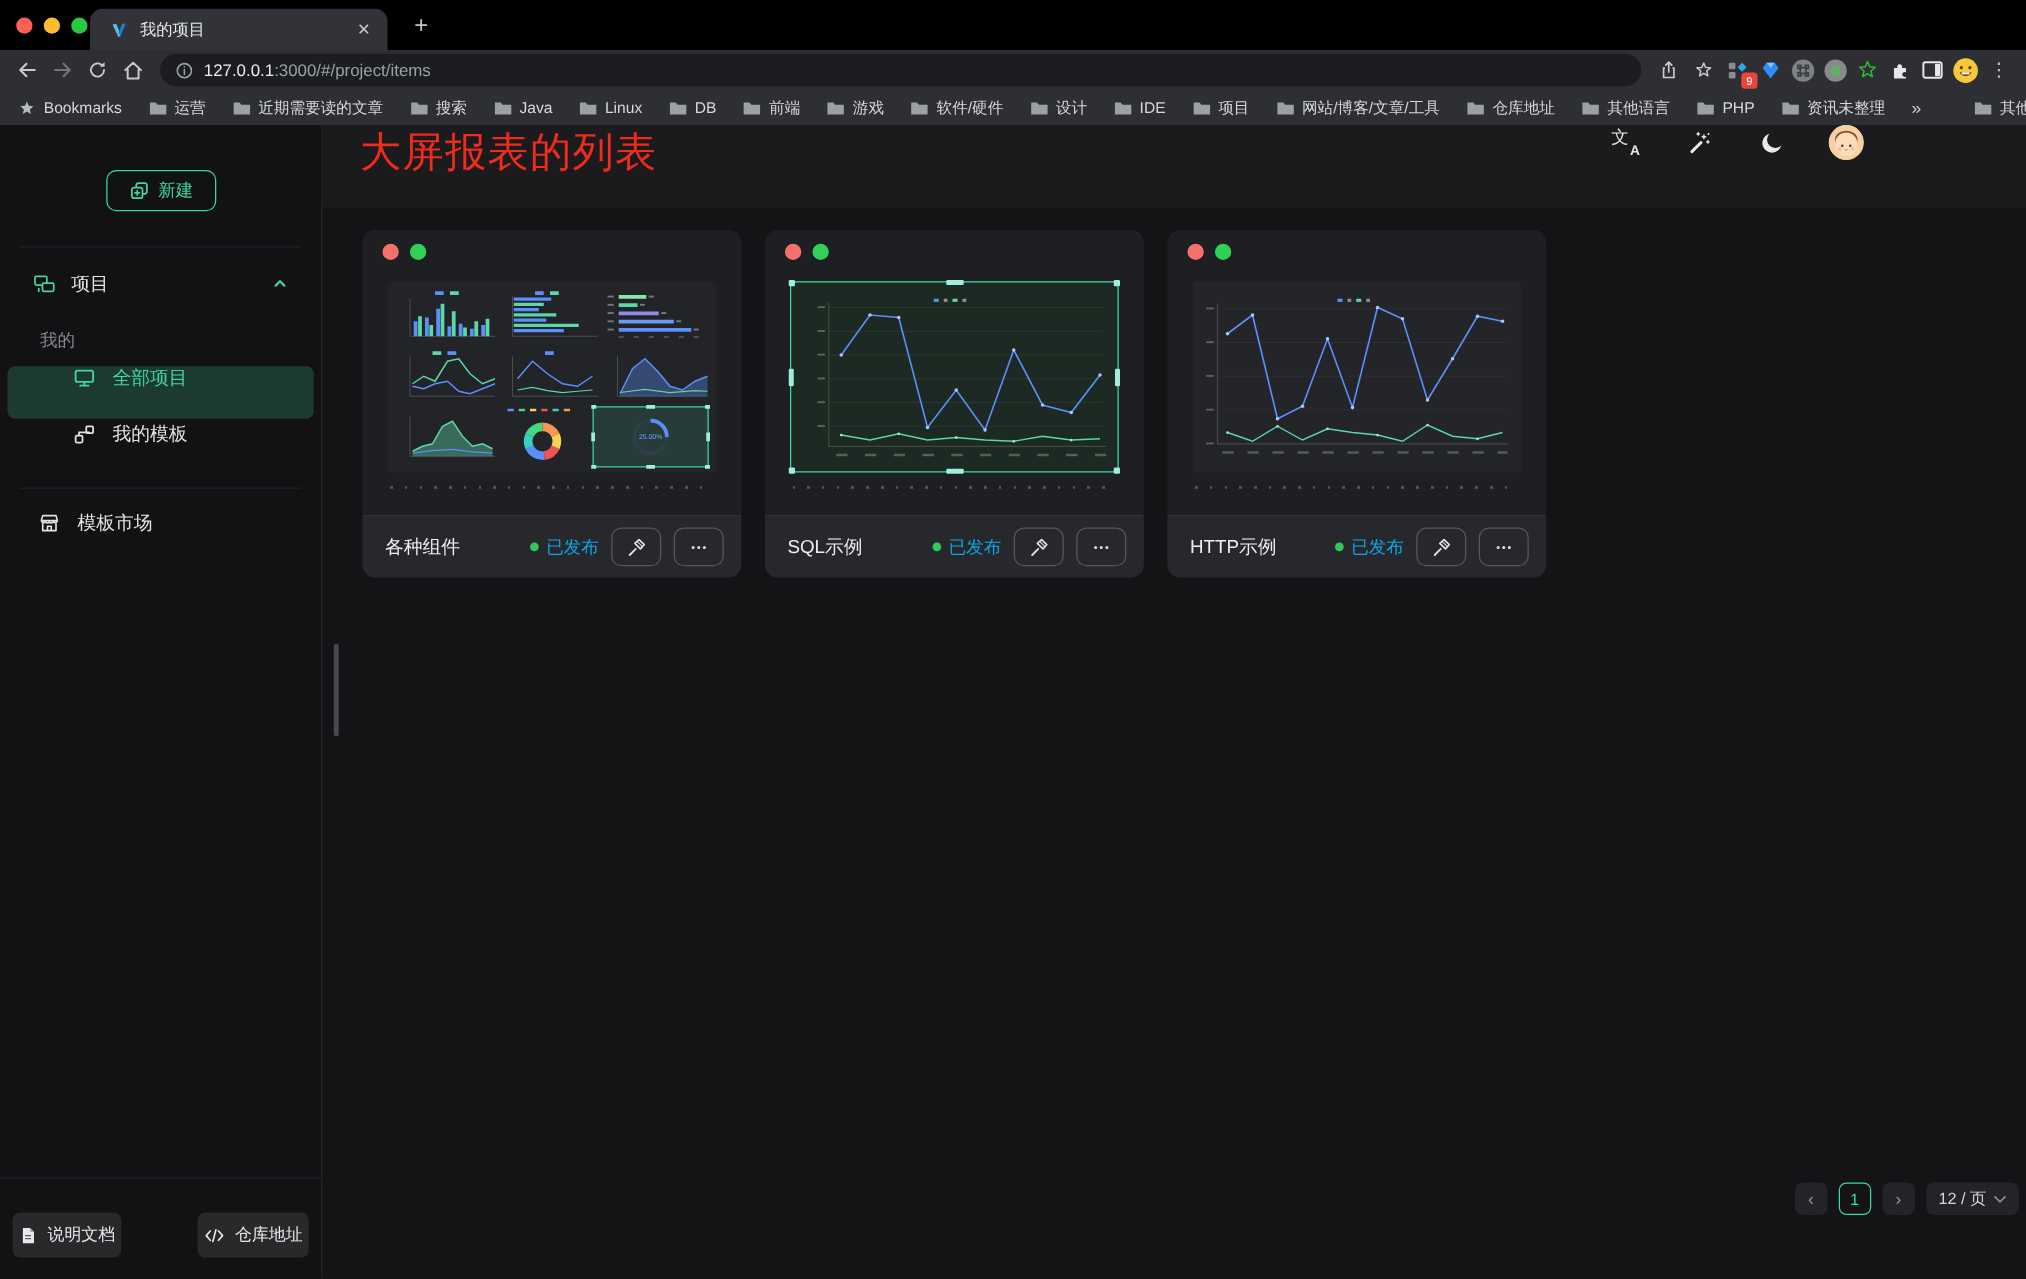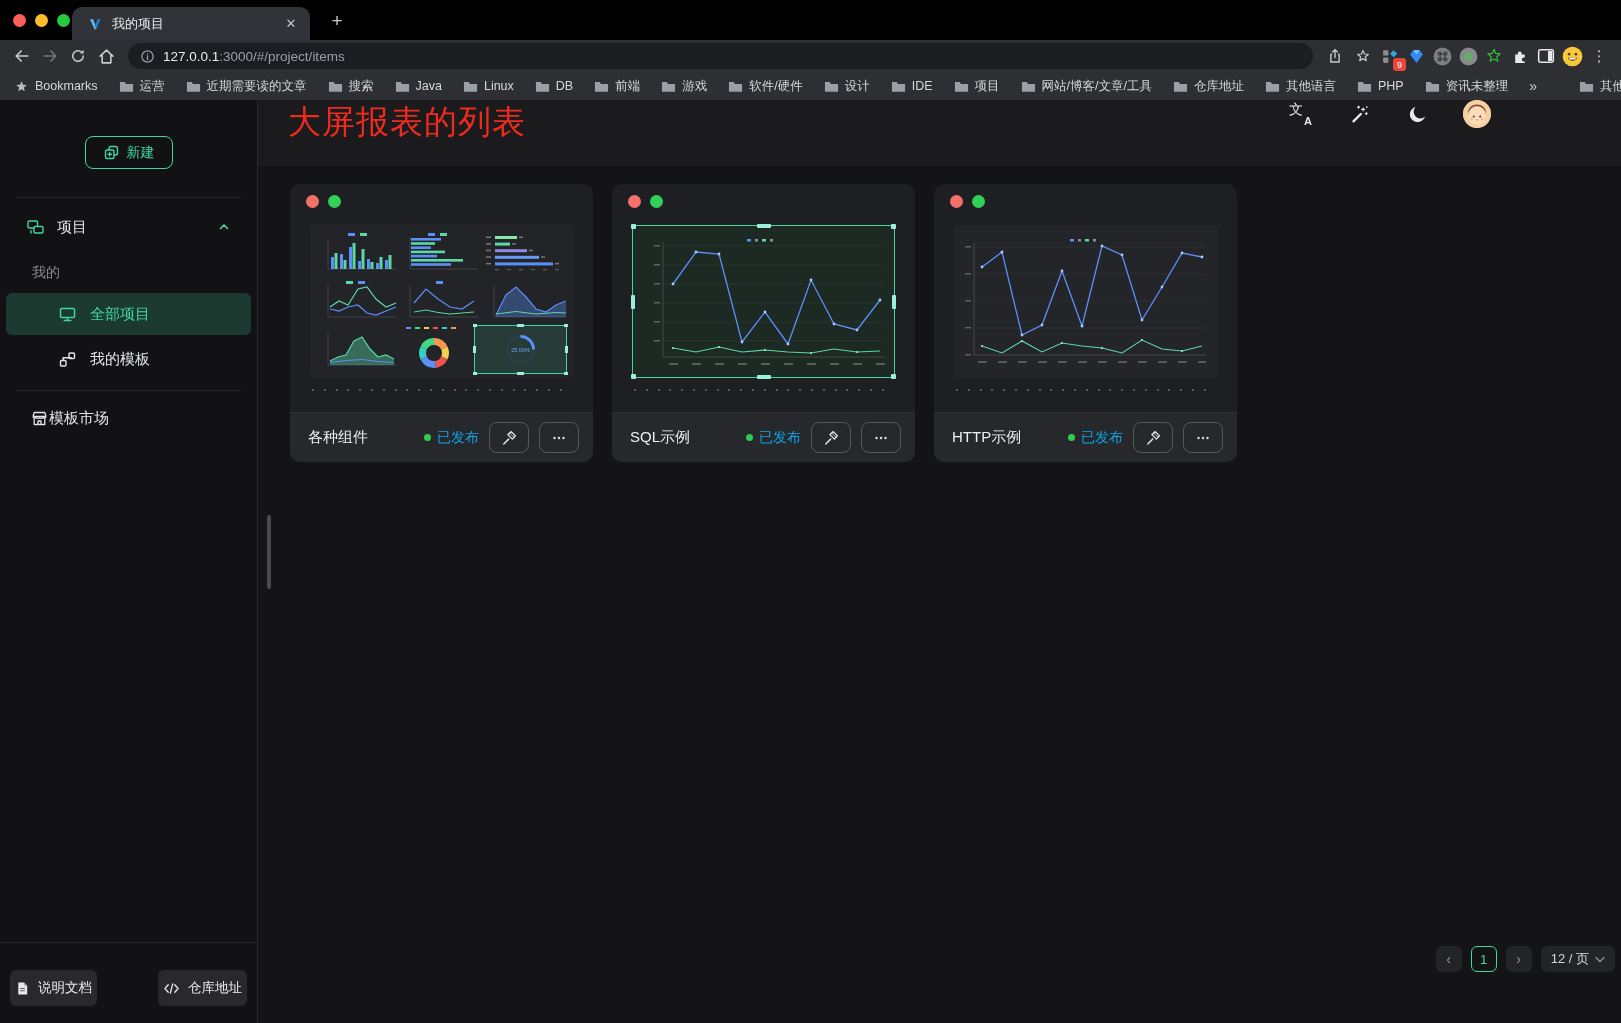--- a/index.html
+++ b/index.html
@@ -28,23 +28,23 @@
   .bm-overflow{margin-left:auto;color:#cfd1d4;font-size:14px}
   .bm-sep{width:1px;height:16px;background:#55565a}
   
   .app{display:flex;height:923px}
   .sidebar{width:258px;min-width:258px;background:#121214;border-right:1px solid #28292d;position:relative}
   .new-btn{width:88px;height:33px;margin:36px auto 0;border:1px solid #3fd6a3;border-radius:8px;color:#3fd6a3;display:flex;align-items:center;justify-content:center;gap:7px;font-size:14px;cursor:pointer}
   .sb-div{border-top:1px solid #232327;margin:28px 16px 0}
   .sb-group{display:flex;align-items:center;height:58px;padding:0 26px;gap:12px;color:#e3e4e6;font-size:15px}
   .sb-chev{margin-left:auto}
   .sb-sub{padding-left:32px;color:#87898c;font-size:14px;height:34px;display:flex;align-items:center}
-  .sb-item{height:42px;margin:3px 6px;border-radius:6px;display:flex;align-items:center;gap:13px;padding-left:52px;color:#e3e4e6;font-size:15px;cursor:pointer}
+  .sb-item{height:42px;margin:3px 6px;border-radius:6px;display:flex;gap:13px;padding-left:52px;color:#e3e4e6;font-size:15px;cursor:pointer}
   .sb-item.sel{background:#1c3a30;color:#3fd6a3}
-  .market{display:flex;align-items:center;height:54px;padding:0 30px;color:#e3e4e6;font-size:15px}
+  .market{display:flex;align-items:center;gap:13px;height:54px;padding:0 30px;color:#e3e4e6;font-size:15px}
   .sb-fdiv{position:absolute;left:0;right:0;bottom:80px;border-top:1px solid #232327}
   .sb-footer{position:absolute;left:10px;right:10px;bottom:17px;display:flex;justify-content:space-between}
   .sb-btn{height:36px;background:#29292c;border-radius:6px;display:flex;align-items:center;gap:8px;padding:0 5px;color:#e8e9eb;font-size:13.5px;cursor:pointer}
   
   .main{flex:1;position:relative;background:#141417;min-width:0}
   .main-header{height:66px;background:#1b1b1e;display:flex;align-items:flex-start;padding:0 30px}
   .page-title{font-size:33px;color:#ee2b1c;font-weight:400;letter-spacing:1px}
   .header-icons{margin-left:auto;display:flex;align-items:center;gap:34px;margin-right:100px}
   .hicon{width:24px;height:24px;display:flex;align-items:center;justify-content:center;position:relative}
   .tr-wen{position:absolute;left:0;top:-1px;font-size:14px;color:#e4e5e7}

